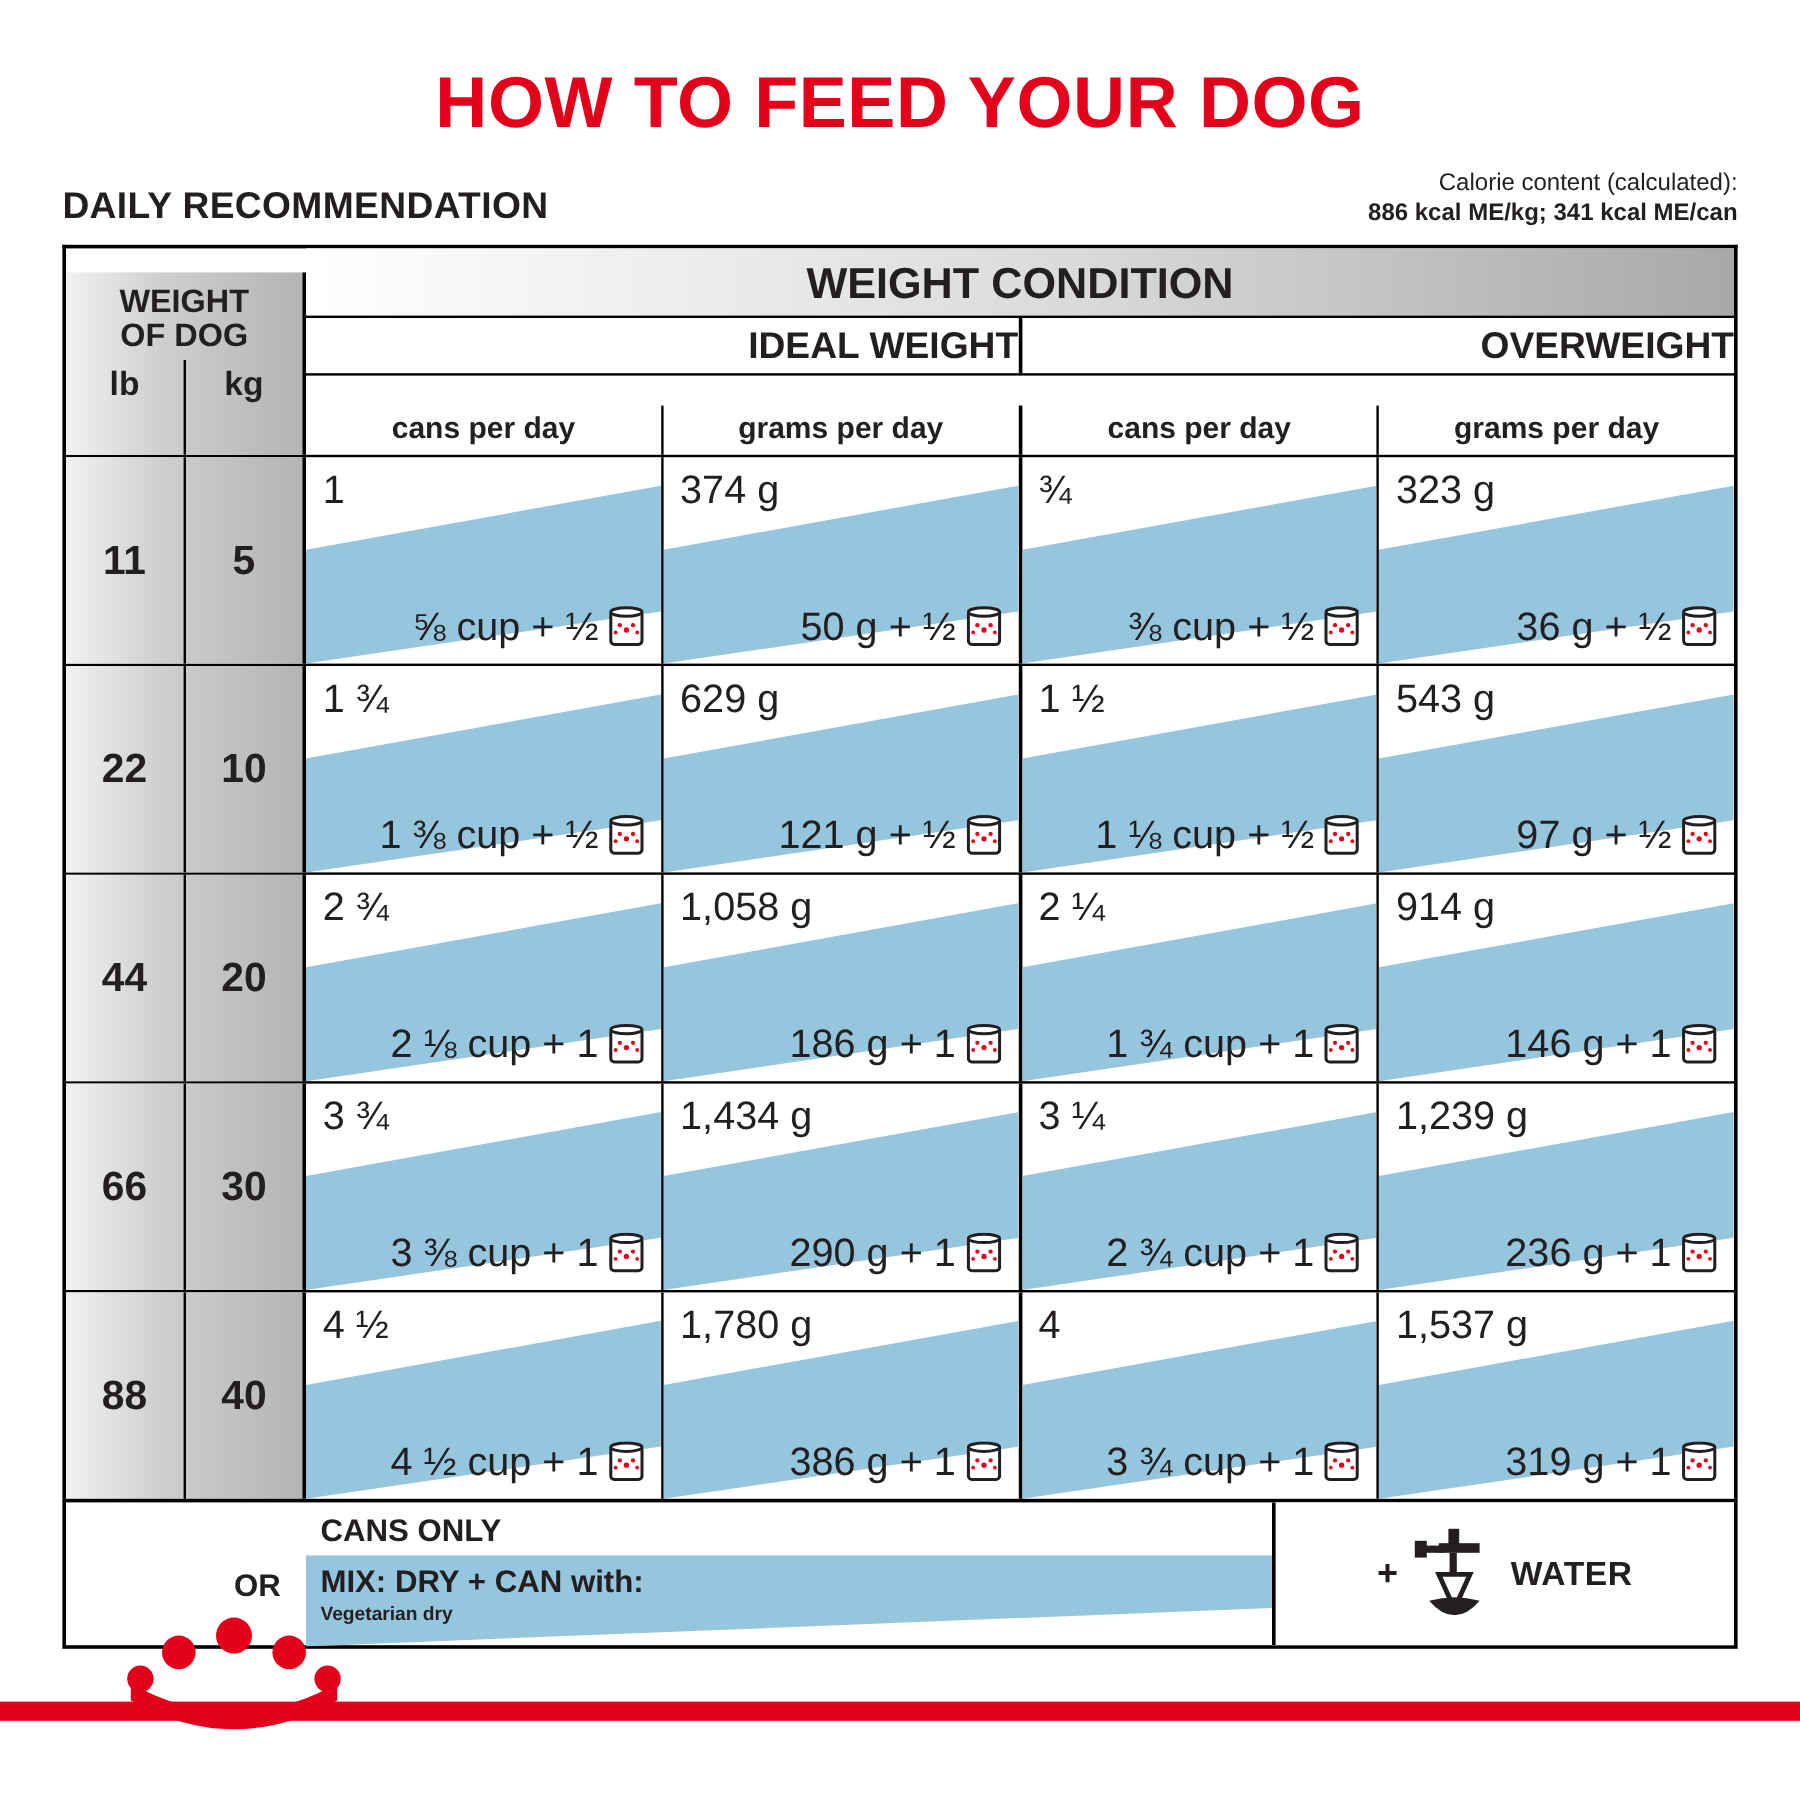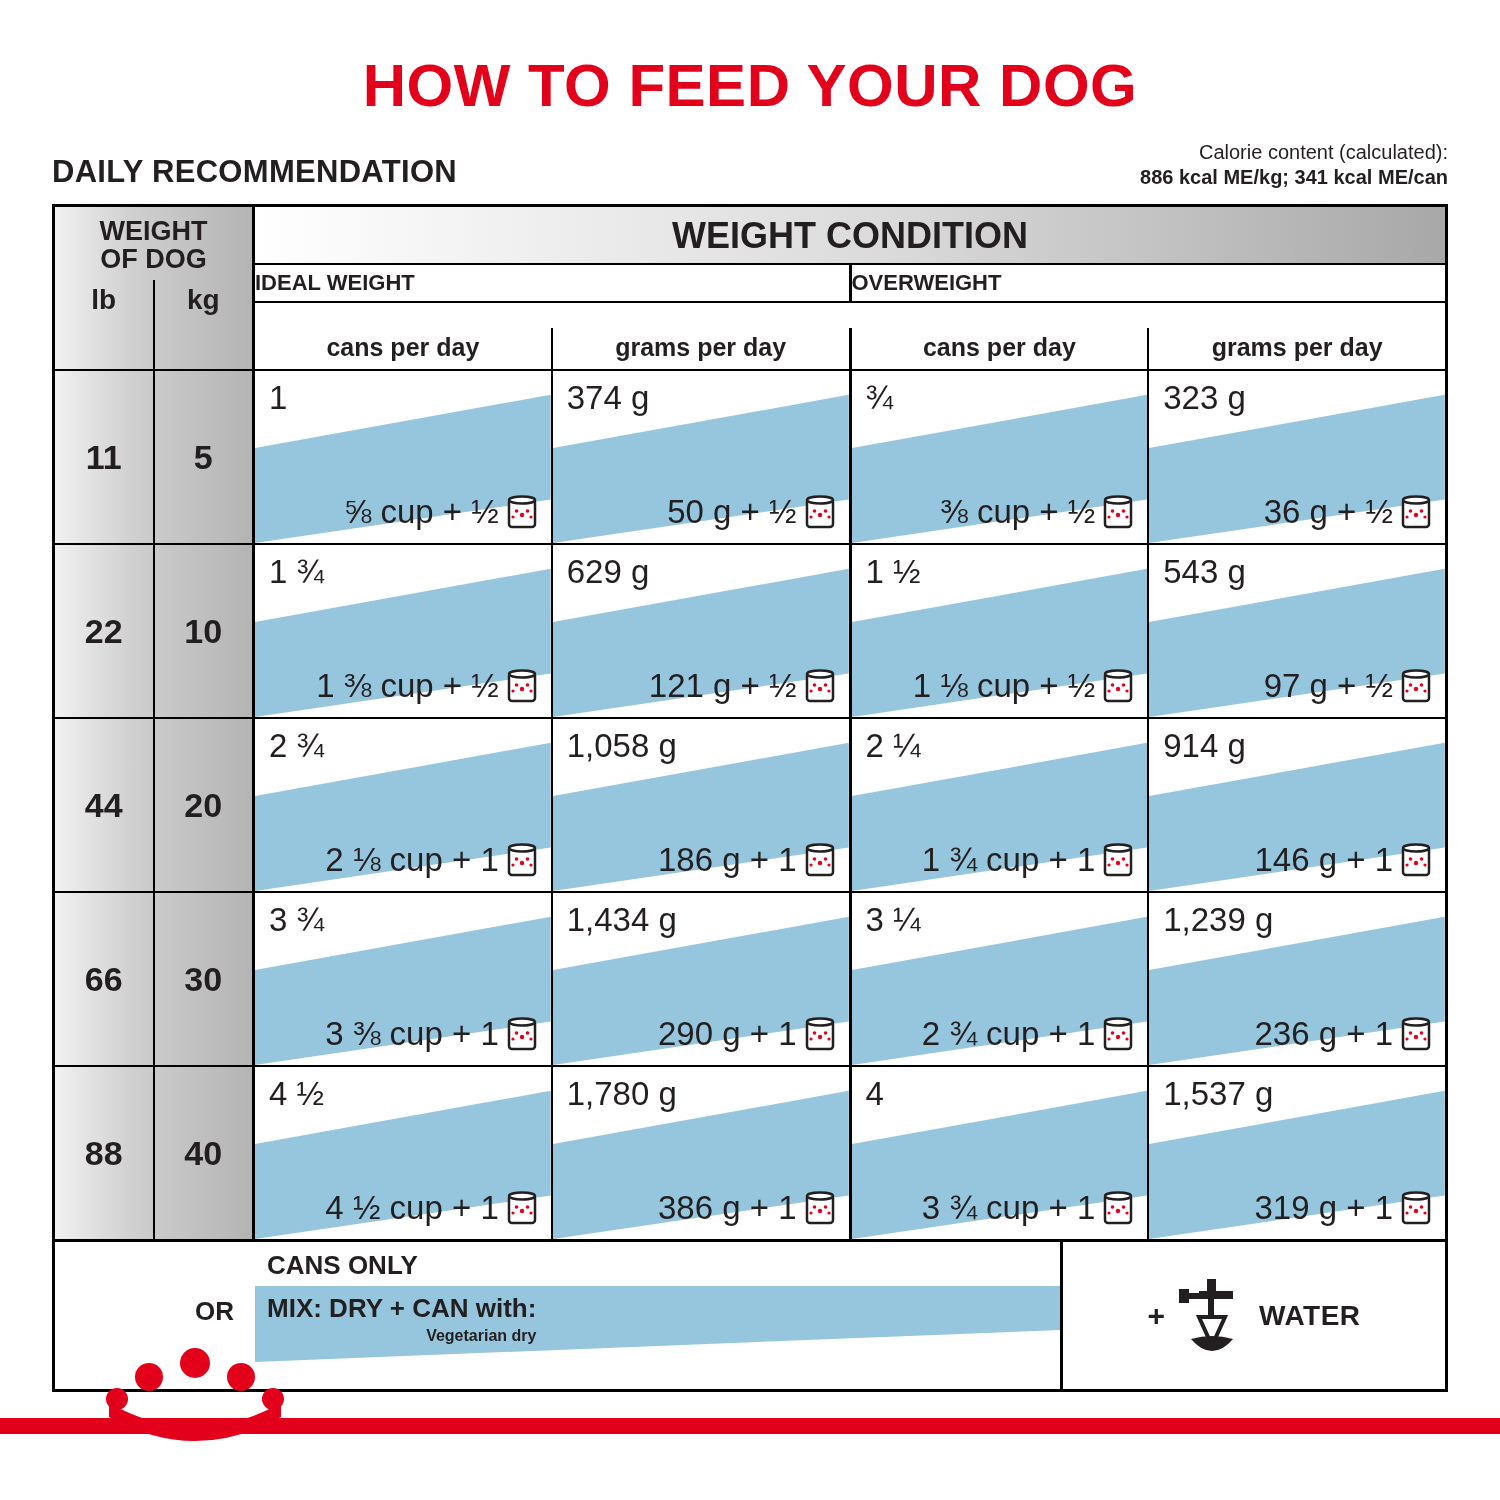--- a/index.html
+++ b/index.html
@@ -55,20 +55,21 @@
   .row { display:flex; }
 
   
   .w-head {
     width:200px;
     flex:0 0 200px;
     background:linear-gradient(to right,#f1f1f1,#cfcfcf 40%,#b4b4b4);
     border-right:3px solid #000;
     display:flex;
     flex-direction:column;
+    margin-top:20px;
   }
   .w-head-title {
     text-align:center;
     font-weight:bold;
     font-size:27px;
     line-height:1.05;
     padding:10px 0 6px 0;
   }
   .w-head-units {
     display:flex;
@@ -90,24 +91,24 @@
     text-align:center;
     font-weight:bold;
     font-size:36px;
     padding:8px 0 6px 0;
     background:linear-gradient(to right,#ffffff,#d9d9d9 55%,#a8a8a8);
     border-bottom:2px solid #000;
   }
   .cond-2 { display:flex; border-bottom:2px solid #000; }
   .cond-2 > div {
     flex:1;
-    text-align:left;
-    font-weight:bold;
-    font-size:22px;
-    padding:5px 12px 5px 0;
+    text-align:right;
+    font-weight:bold;
+    font-size:31px;
+    padding:5px 0 5px 0;
   }
   .cond-2 > div:first-child { border-right:3px solid #000; }
   .cond-4 { display:flex; }
   .cond-4 > div {
     flex:1;
     text-align:center;
     font-size:25px;
     font-weight:bold;
     padding:5px 0 7px 0;
     margin-top:25px;
@@ -179,23 +180,22 @@
   }
 
   .can-icon { display:inline-block; width:30px; height:34px; vertical-align:-6px; }
 
   
   .bottom {
     position:relative;
     margin:0 52px 0 52px;
     border:3px solid #000;
     border-top:3px solid #000;
-    height:153px;
-    display:flex;
-    text-align:right;
+    height:125px;
+    display:flex;
   }
   .bottom-left {
     width:1005px;
     flex:0 0 1005px;
     position:relative;
   }
   .cans-only {
     position:absolute;
     left:212px; top:8px;
     font-size:26px; font-weight:bold;

